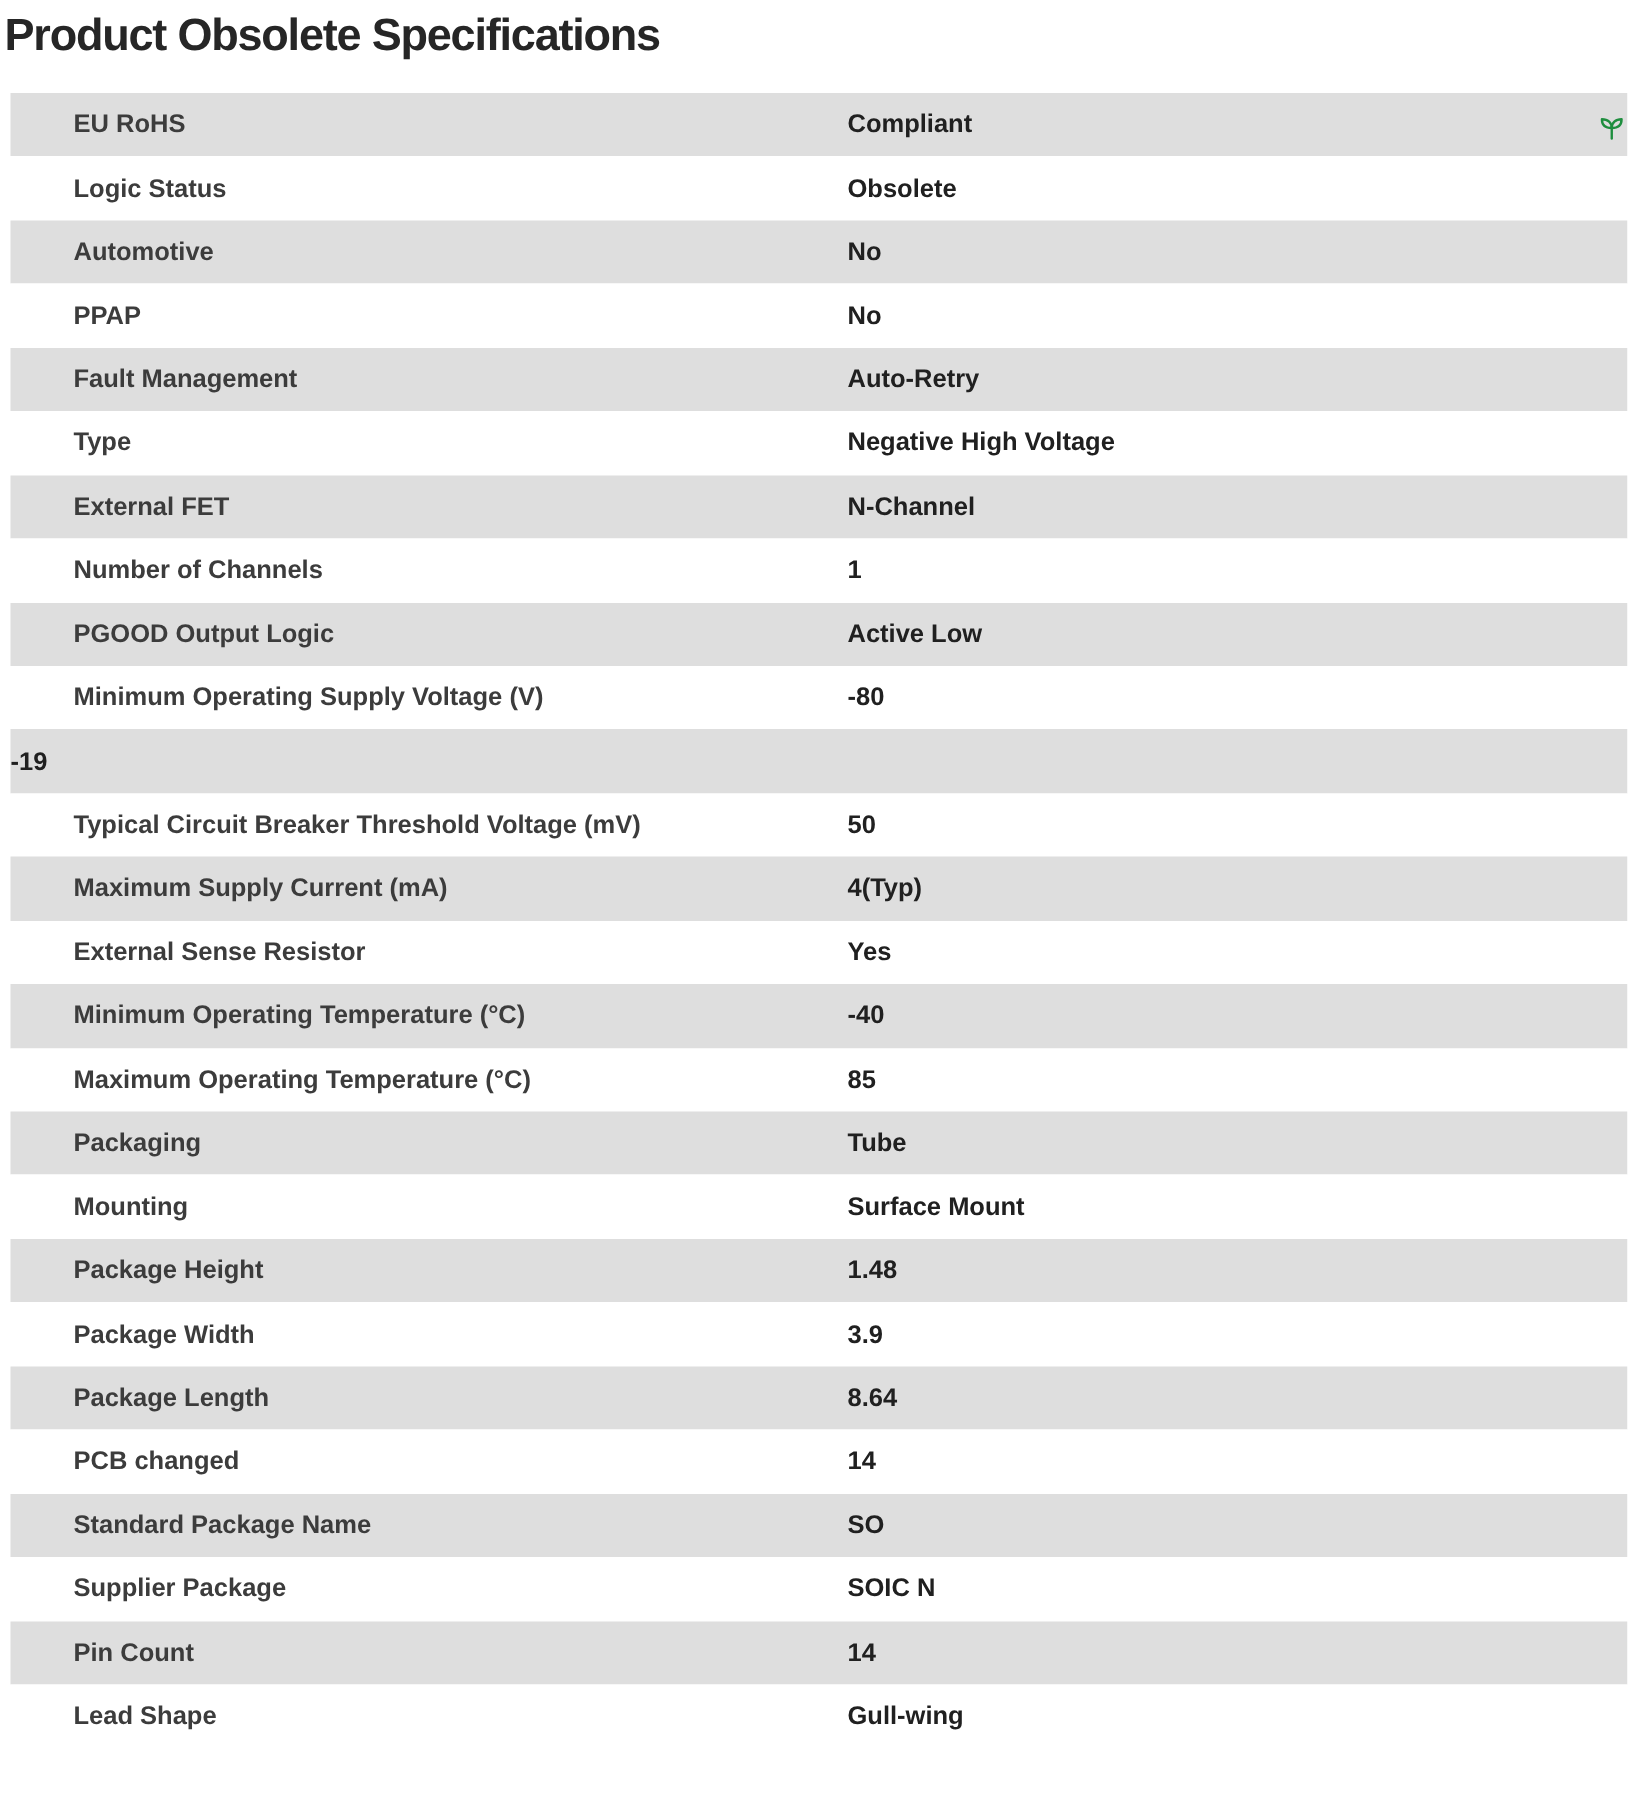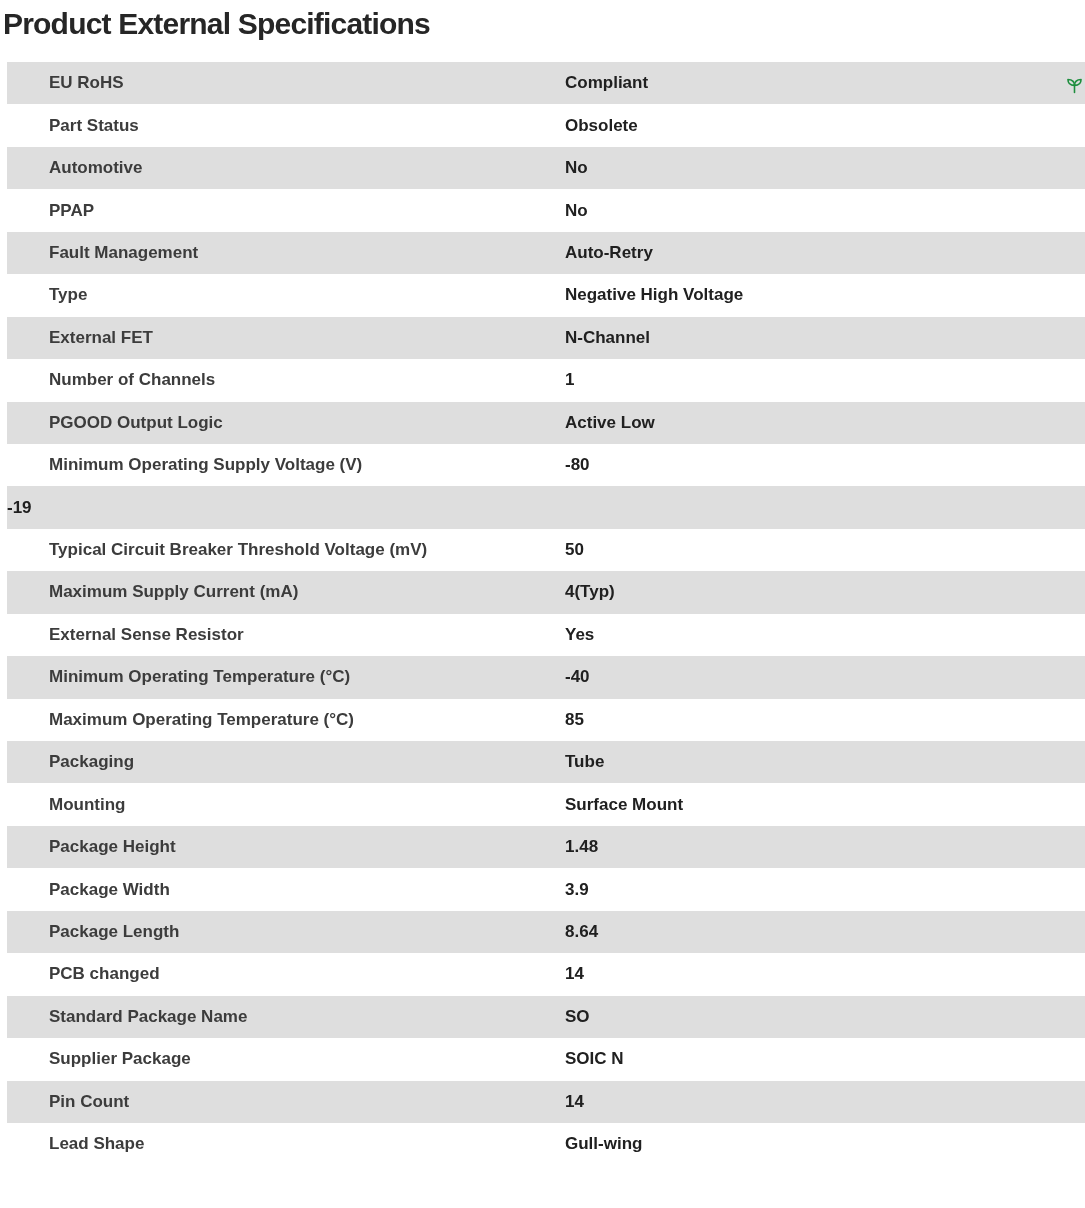--- a/index.html
+++ b/index.html
@@ -53,40 +53,40 @@
     display: inline-flex;
     align-items: center;
     color: var(--leaf-color, #1e8e3e);
     position: relative;
     top: 1px;
   }
 </style>
 </head>
 <body>
 
-<h1 class="page-title">Product External Specifications</h1>
+<h1 class="page-title">Product Obsolete Specifications</h1>
 
 <div class="spec-table">
   <div class="row">
     <div class="cell label">EU RoHS</div>
     <div class="cell value">
       <span>Compliant</span>
       <span class="leaf">
         <svg width="21" height="21" viewBox="0 0 24 24" fill="none" stroke="currentColor" stroke-width="1.8" stroke-linecap="round" stroke-linejoin="round">
           <path d="M12 21 v-8"></path>
           <path d="M12 13 C12 9 9.2 6.3 4.5 6.3 C4.5 10.8 7.4 13 12 13 Z"></path>
           <path d="M12 13 C12 9 14.8 6.3 19.5 6.3 C19.5 10.8 16.6 13 12 13 Z"></path>
         </svg>
       </span>
     </div>
   </div>
 
 
   <div class="row">
-    <div class="cell label">Part Status</div>
+    <div class="cell label">Logic Status</div>
     <div class="cell value">
       <span>Obsolete</span>
 
     </div>
   </div>
 
   <div class="row">
     <div class="cell label">Automotive</div>
     <div class="cell value">
       <span>No</span>

